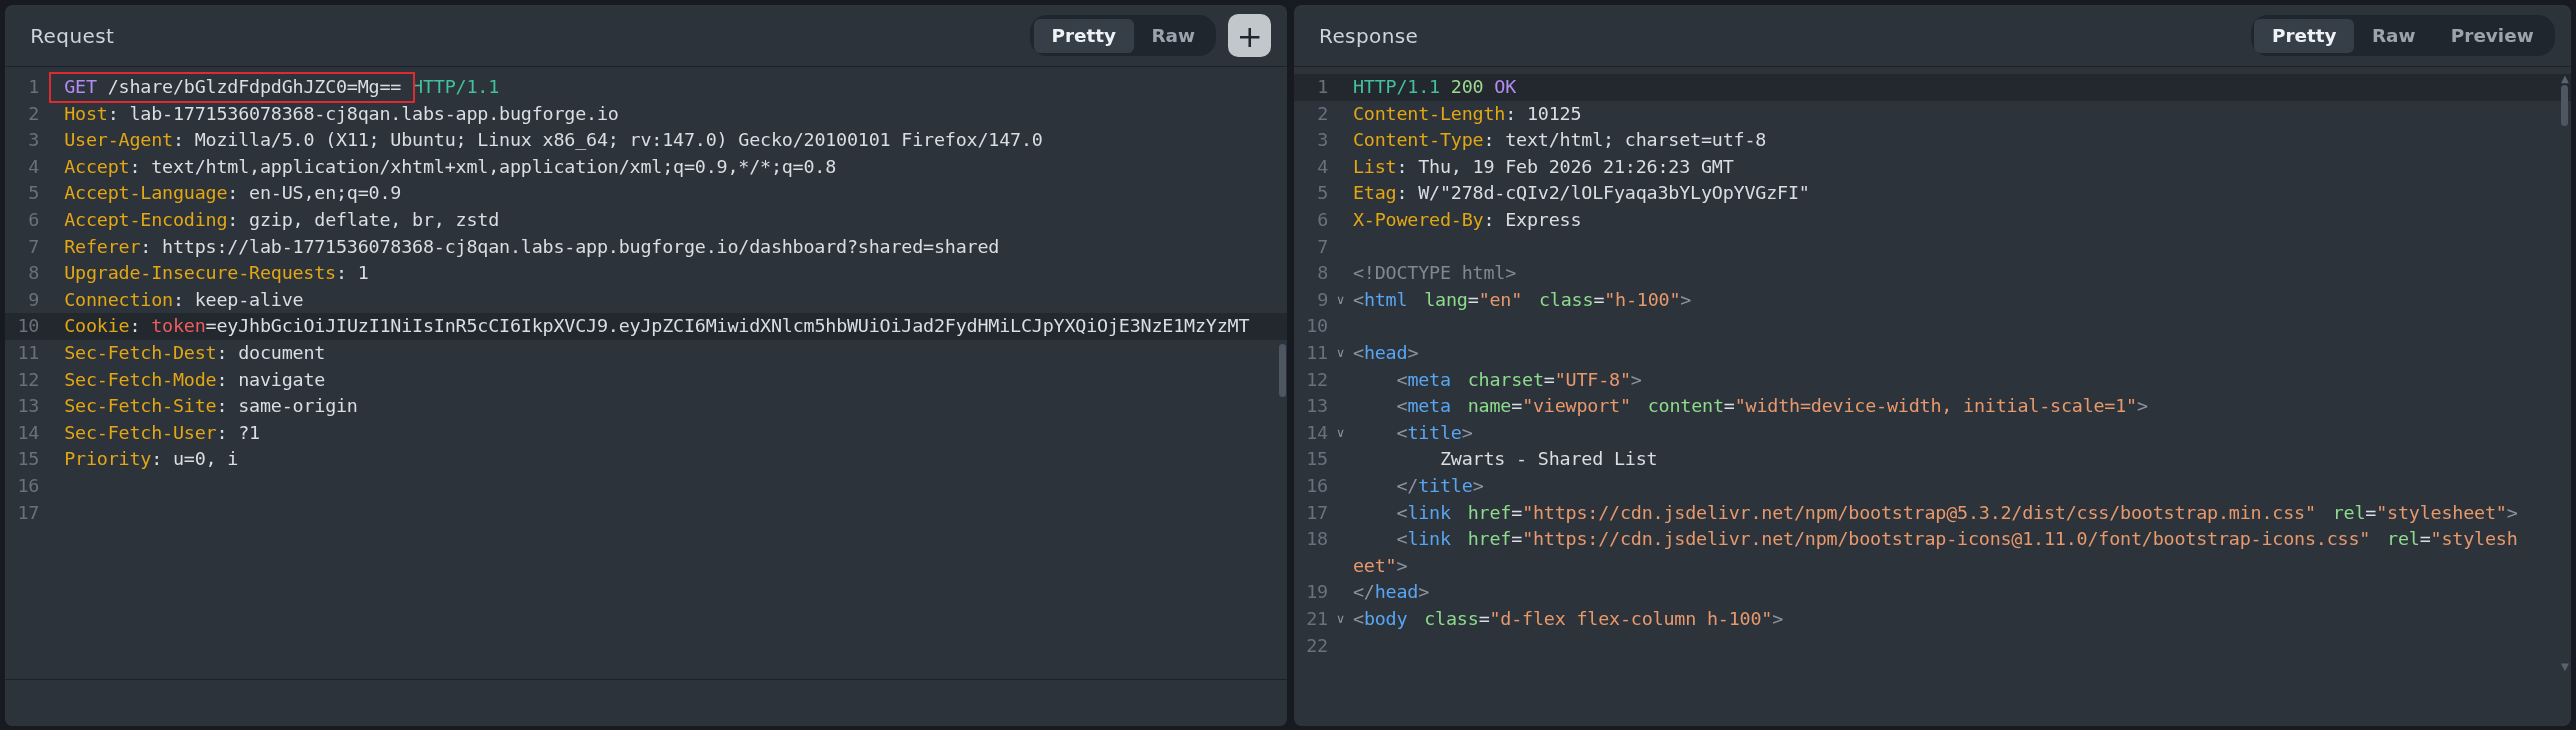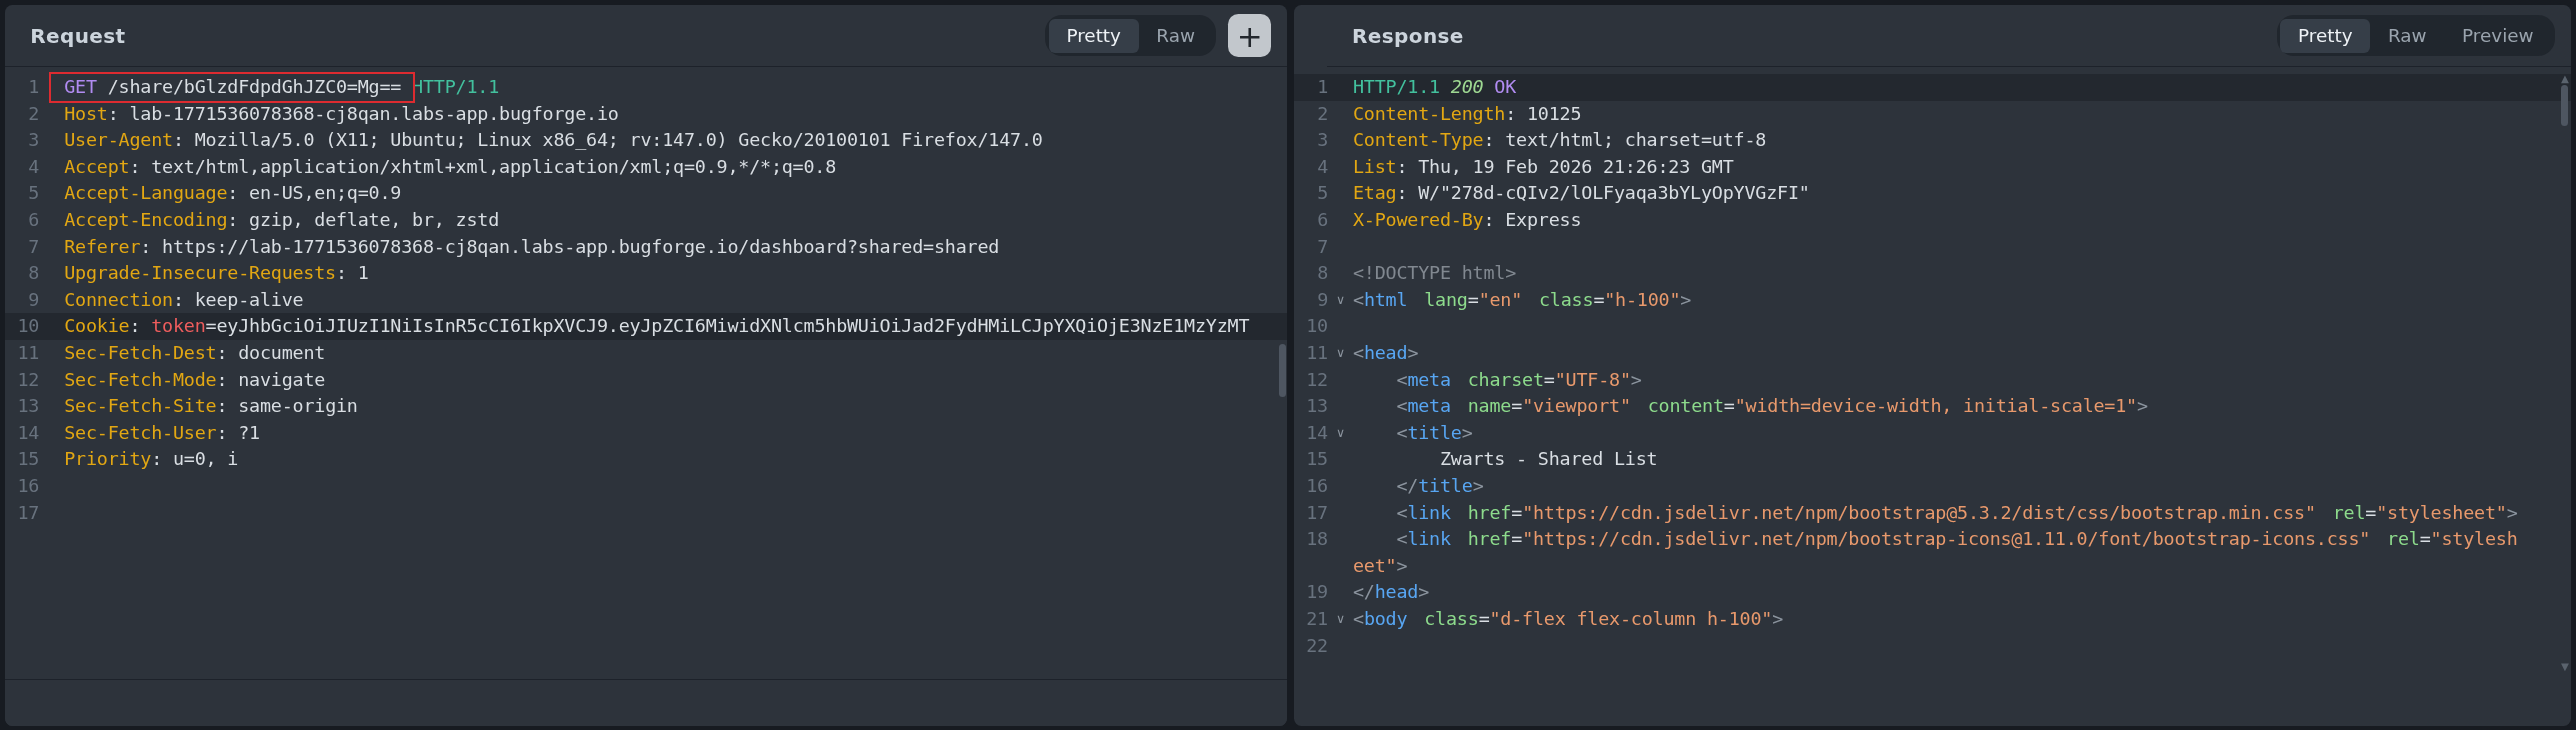--- a/index.html
+++ b/index.html
@@ -10,36 +10,36 @@
     overflow: hidden;
     position: relative;
   }
   .panel {
     position:absolute; top:5.2px; bottom:5.2px;
     background: var(--panel-bg, #2d333b);
     border-radius:7.4px;
     overflow:hidden;
   }
   .panel-request  { left:5.2px;    width:1282px; }
-  .panel-response { left:1294px; width:1277px;padding-left:33px; }
+  .panel-response { left:1294px; width:1277px; }
 
   .panel-header {
     height:62px;
     border-bottom:1.5px solid var(--divider, #1d222a);
     display:flex; align-items:center; justify-content:space-between;
     padding:0 16px 0 25px;
   }
   .panel-title {
-    font-size:20px; font-weight:700;
+    font-size:20px; font-weight:400;
     color:#ccd4dc; letter-spacing:0.4px;
   }
   .header-right { display:flex; align-items:center; gap:11.8px; }
   .tab-group {
     background:#20262d; border-radius:17px; padding:3.7px;
-    display:flex; align-items:center;
+    display:flex; align-items:center;font-weight:bold;
   }
   .tab {
     font-size:18.4px; color:#9aa4ae; padding:6.6px 17.7px;
     border-radius:5.9px; cursor:pointer; white-space:nowrap;
   }
   .tab.selected { background:#363e48; color:#eef2f6; }
   .add-btn {
     width:43px; height:43px; border:none; border-radius:10.3px;
     background:#c2c7cc; color:#22272d;
     font-size:31px; line-height:40px; text-align:center;
@@ -68,21 +68,21 @@
     flex:0 0 25px; text-align:center;
     color:#8b949e; font-size:12.5px;
     font-family:"DejaVu Sans", sans-serif;
     cursor:pointer;
   }
   .code { flex:1; overflow:hidden; }
 
   .tk-plain   { color: var(--token-plain,   #d9dee3); }
   .tk-method  { color: var(--token-method,  #b18cf2); }
   .tk-version { color: var(--token-version, #43c19e); }
-  .tk-status  { color: var(--token-status,  #9ed892); font-style: italic; }
+  .tk-status  { color: var(--token-status,  #9ed892); }
   .tk-hname   { color: var(--token-hname,   #e2a713); }
   .tk-param   { color: var(--token-param,   #ee5d5d); }
   .tk-tag     { color: var(--token-tag,     #58a6f2); }
   .tk-attr    { color: var(--token-attr,    #8ddb8c); margin-left: 6px; }
   .tk-string  { color: var(--token-string,  #e8996c); }
   .tk-punct   { color: var(--token-punct,   #8b949e); }
   .tk-comment { color: var(--token-comment, #818890); }
 
   .red-box {
     position:absolute; left:44px; top:-2.2px;

